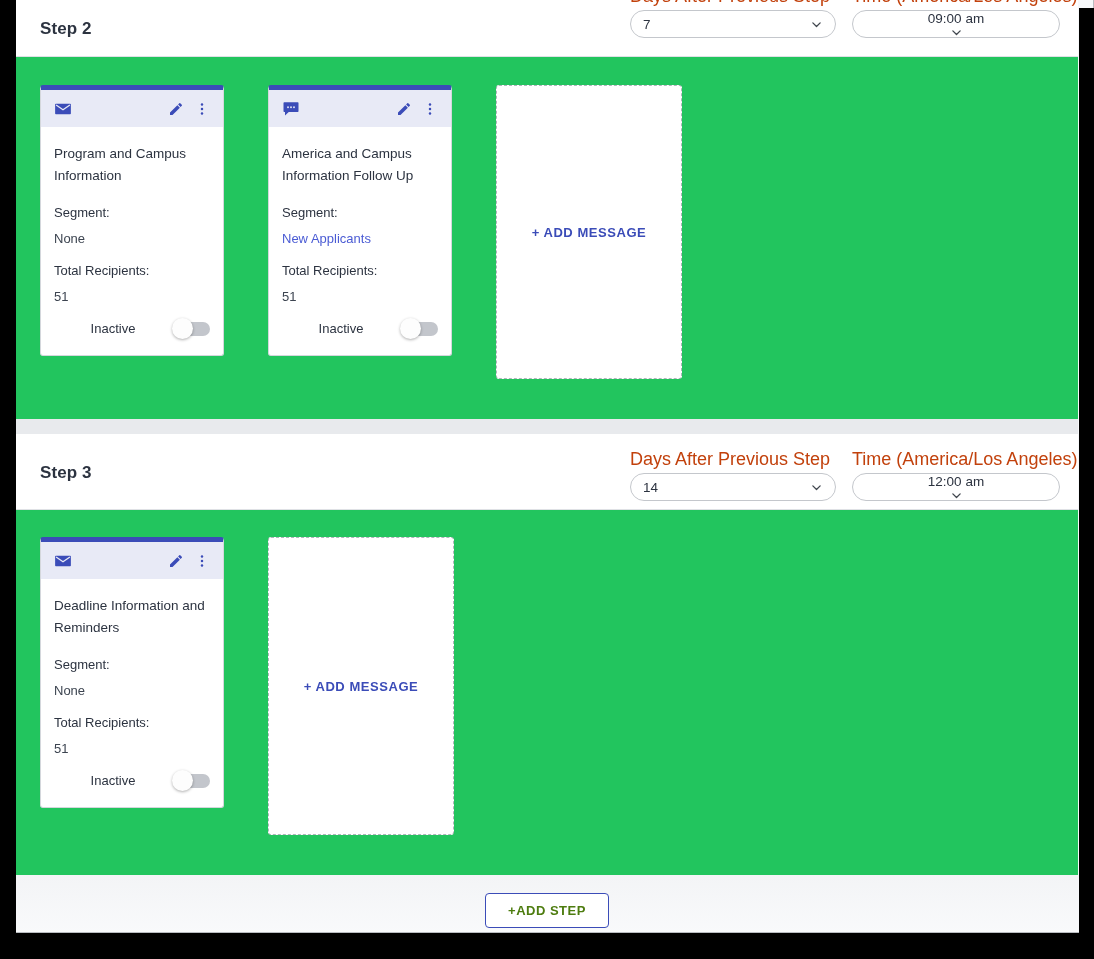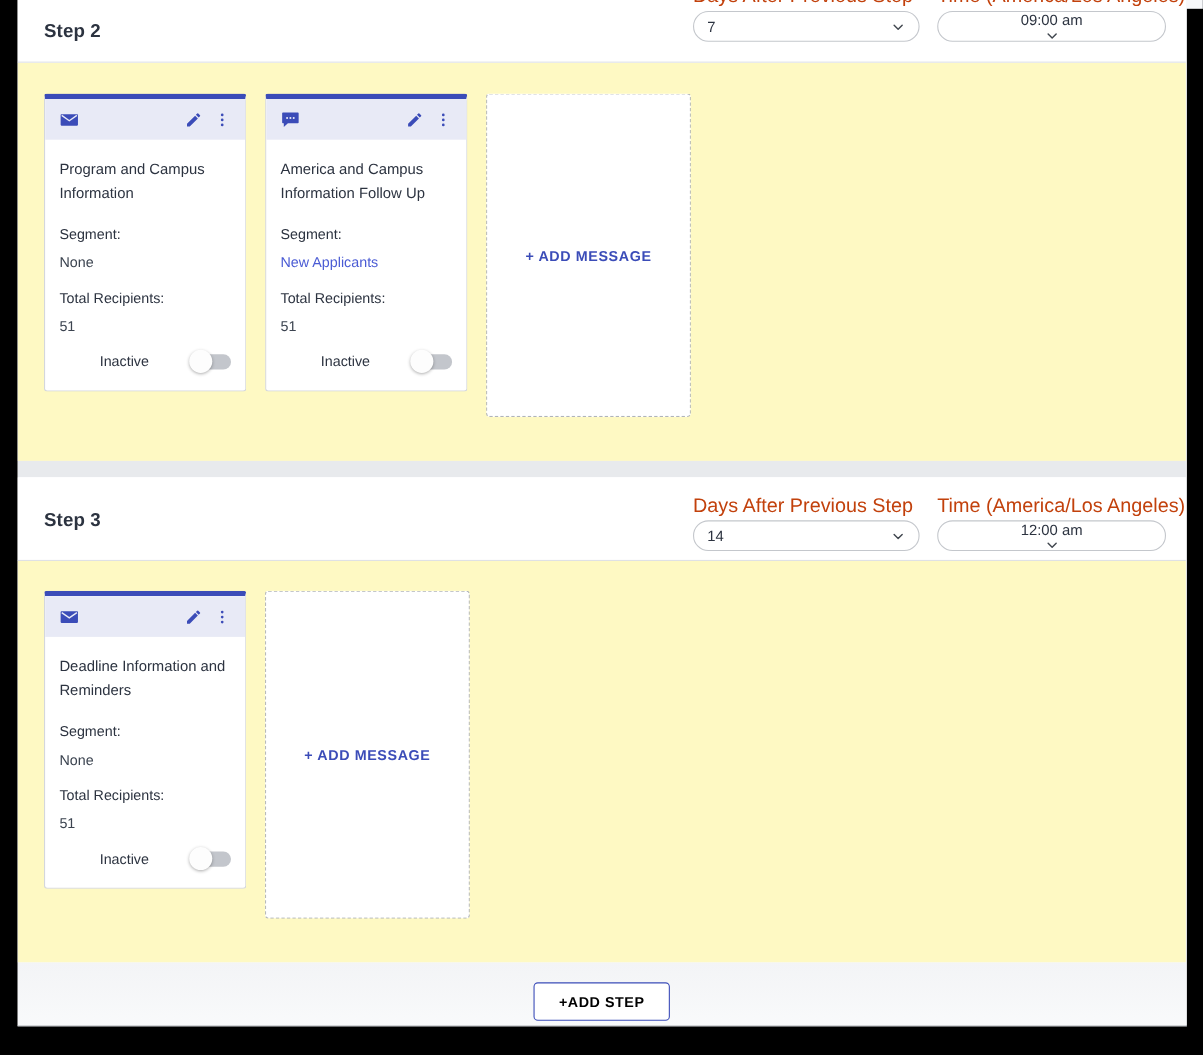--- a/index.html
+++ b/index.html
@@ -81,24 +81,24 @@
   .select-days { width: 206px; }
   .select-time { width: 208px; flex-direction: column; }
   .select-value { flex: 1; }
   .chev {
     width: 13px; height: 13px;
     flex: 0 0 auto;
   }
   .chev svg { display: block; }
 
   .step-body {
-    background: #fef9c3;
+    background: #22c55e;
     padding: 28px 24px 36px 24px;
     display: flex;
-    gap: 17px;
+    gap: 44px;
     align-items: flex-start;
   }
 
   
   .msg-card {
     width: 184px;
     background: #fff;
     border: 1px solid #d4d7dc;
     border-radius: 3px;
     border-top: 5px solid #3b4cb8;
@@ -202,21 +202,21 @@
     background: linear-gradient(to bottom, #f3f4f6, #fafbfc);
     display: flex;
     align-items: center;
     justify-content: center;
     width: 1062px;
   }
   .add-step-btn {
     border: 1px solid #3b4cb8;
     border-radius: 4px;
     background: #fff;
-    color: #000000;
+    color: #4d7c0f;
     font-size: 13px;
     font-weight: bold;
     letter-spacing: .5px;
     padding: 9px 22px;
     cursor: pointer;
     font-family: "Liberation Sans", sans-serif;
   }
 </style>
 </head>
 <body>

